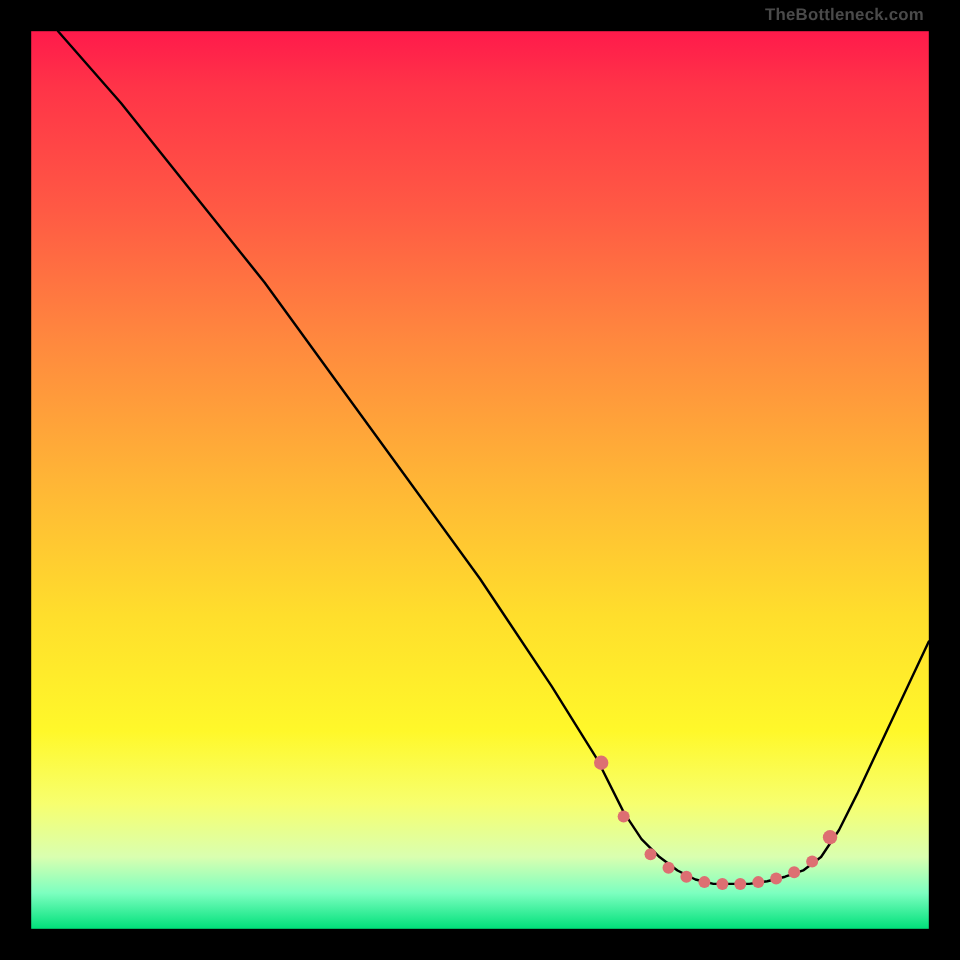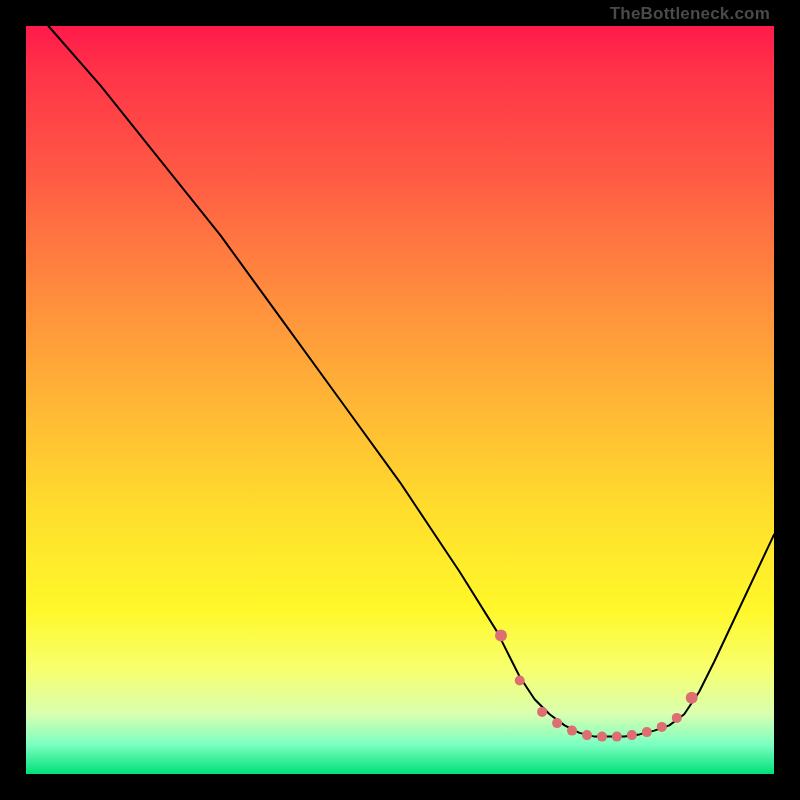--- a/index.html
+++ b/index.html
@@ -29,21 +29,21 @@
       #f7ff6e 86%,
       #d9ffb0 92%,
       #7dffc0 96%,
       #00e07a 100%
     );
   }
   .watermark {
     position: absolute;
     top: 4px;
     right: 30px;
-    font-size: 17px;
+    font-size: 14px;
     font-weight: 600;
     color: #4a4a4a;
     letter-spacing: 0.2px;
   }
   svg.curve {
     position: absolute;
     left: 0; top: 0;
     width: 748px;
     height: 748px;
     overflow: visible;

